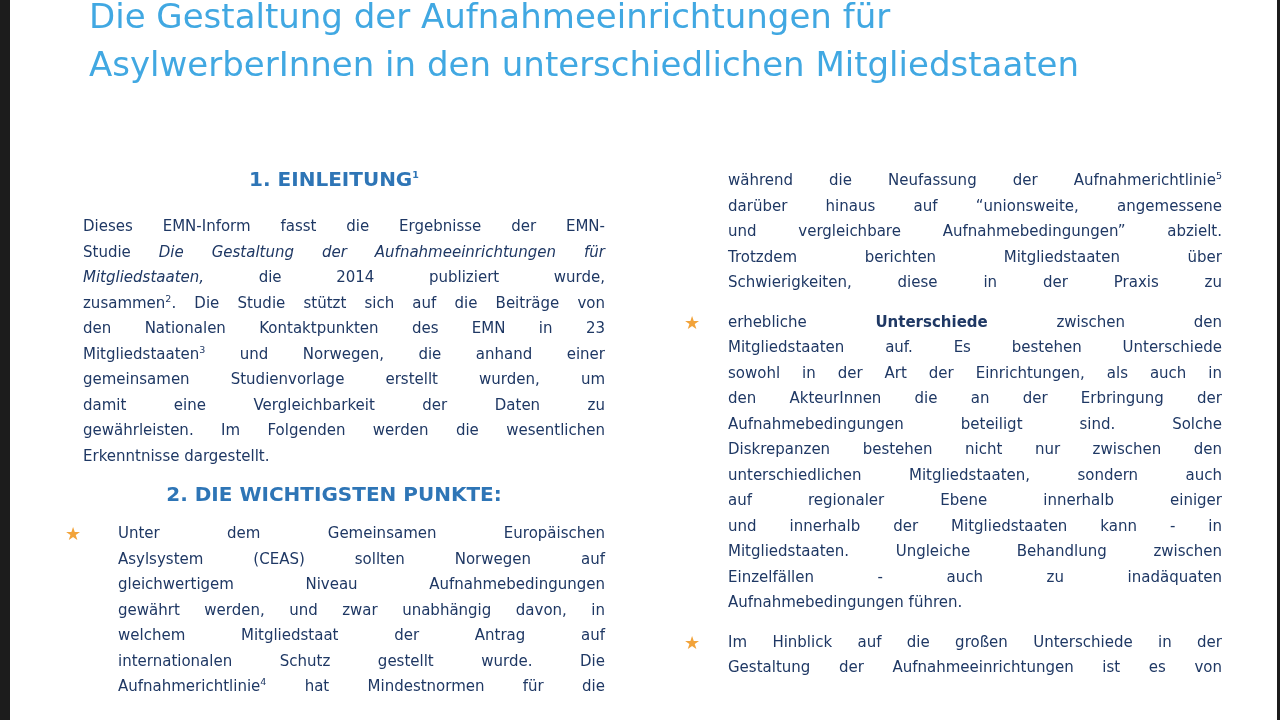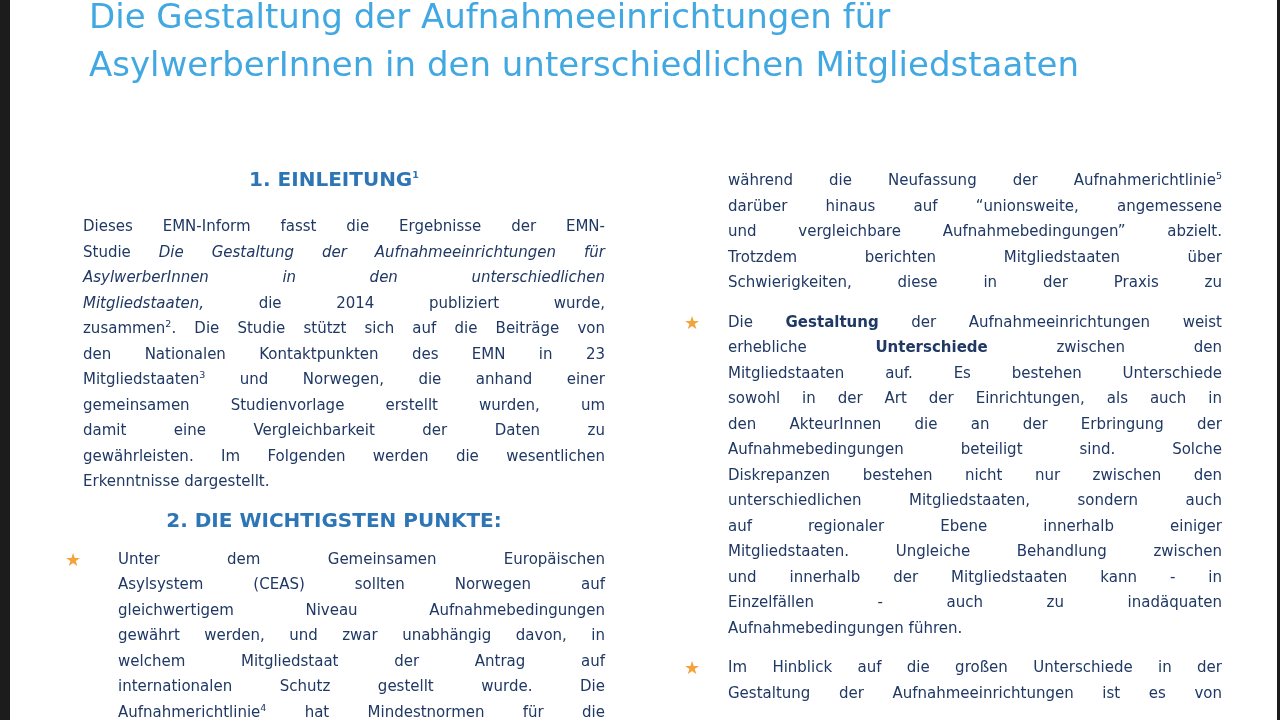--- a/index.html
+++ b/index.html
@@ -50,21 +50,20 @@
     <span class="title-line">Die Gestaltung der Aufnahmeeinrichtungen für</span>
     <span class="title-line">AsylwerberInnen in den unterschiedlichen Mitgliedstaaten</span>
   </h1>
 
   <div class="col col-left">
       <div class="heading"><span>1. EINLEITUNG</span><sup>1</sup></div>
       <div class="block paragraph">
         <div class="btxt">
           <div class="line"><span>Dieses EMN-Inform fasst die Ergebnisse der EMN-</span></div>
           <div class="line"><span>Studie </span><span class="i">Die Gestaltung der Aufnahmeeinrichtungen für</span></div>
-          <div class="line"><span class="i">AsylwerberInnen in den unterschiedlichen</span></div>
           <div class="line"><span class="i">Mitgliedstaaten,</span><span> die 2014 publiziert wurde,</span></div>
           <div class="line"><span>zusammen</span><sup>2</sup><span>. Die Studie stützt sich auf die Beiträge von</span></div>
           <div class="line"><span>den Nationalen Kontaktpunkten des EMN in 23</span></div>
           <div class="line"><span>Mitgliedstaaten</span><sup>3</sup><span> und Norwegen, die anhand einer</span></div>
           <div class="line"><span>gemeinsamen Studienvorlage erstellt wurden, um</span></div>
           <div class="line"><span>damit eine Vergleichbarkeit der Daten zu</span></div>
           <div class="line"><span>gewährleisten. Im Folgenden werden die wesentlichen</span></div>
           <div class="line last"><span>Erkenntnisse dargestellt.</span></div>
         </div>
       </div>
@@ -89,31 +88,30 @@
           <div class="line"><span>während die Neufassung der Aufnahmerichtlinie</span><sup>5</sup></div>
           <div class="line"><span>darüber hinaus auf “unionsweite, angemessene</span></div>
           <div class="line"><span>und vergleichbare Aufnahmebedingungen” abzielt.</span></div>
           <div class="line"><span>Trotzdem berichten Mitgliedstaaten über</span></div>
           <div class="line"><span>Schwierigkeiten, diese in der Praxis zu</span></div>
         </div>
       </div>
       <div class="block bullet">
         <span class="star-cell"><span class="star">★</span></span>
         <div class="btxt">
-          <div class="line"><span>Die </span><span class="b">Gestaltung</span><span> der Aufnahmeeinrichtungen weist</span></div>
           <div class="line"><span>erhebliche </span><span class="b">Unterschiede</span><span> zwischen den</span></div>
           <div class="line"><span>Mitgliedstaaten auf. Es bestehen Unterschiede</span></div>
           <div class="line"><span>sowohl in der Art der Einrichtungen, als auch in</span></div>
           <div class="line"><span>den AkteurInnen die an der Erbringung der</span></div>
           <div class="line"><span>Aufnahmebedingungen beteiligt sind. Solche</span></div>
           <div class="line"><span>Diskrepanzen bestehen nicht nur zwischen den</span></div>
           <div class="line"><span>unterschiedlichen Mitgliedstaaten, sondern auch</span></div>
           <div class="line"><span>auf regionaler Ebene innerhalb einiger</span></div>
+          <div class="line"><span>und innerhalb der Mitgliedstaaten kann - in</span></div>
           <div class="line"><span>Mitgliedstaaten. Ungleiche Behandlung zwischen</span></div>
-          <div class="line"><span>und innerhalb der Mitgliedstaaten kann - in</span></div>
           <div class="line"><span>Einzelfällen - auch zu inadäquaten</span></div>
           <div class="line last"><span>Aufnahmebedingungen führen.</span></div>
         </div>
       </div>
       <div class="block bullet">
         <span class="star-cell"><span class="star">★</span></span>
         <div class="btxt">
           <div class="line"><span>Im Hinblick auf die großen Unterschiede in der</span></div>
           <div class="line"><span>Gestaltung der Aufnahmeeinrichtungen ist es von</span></div>
         </div>

